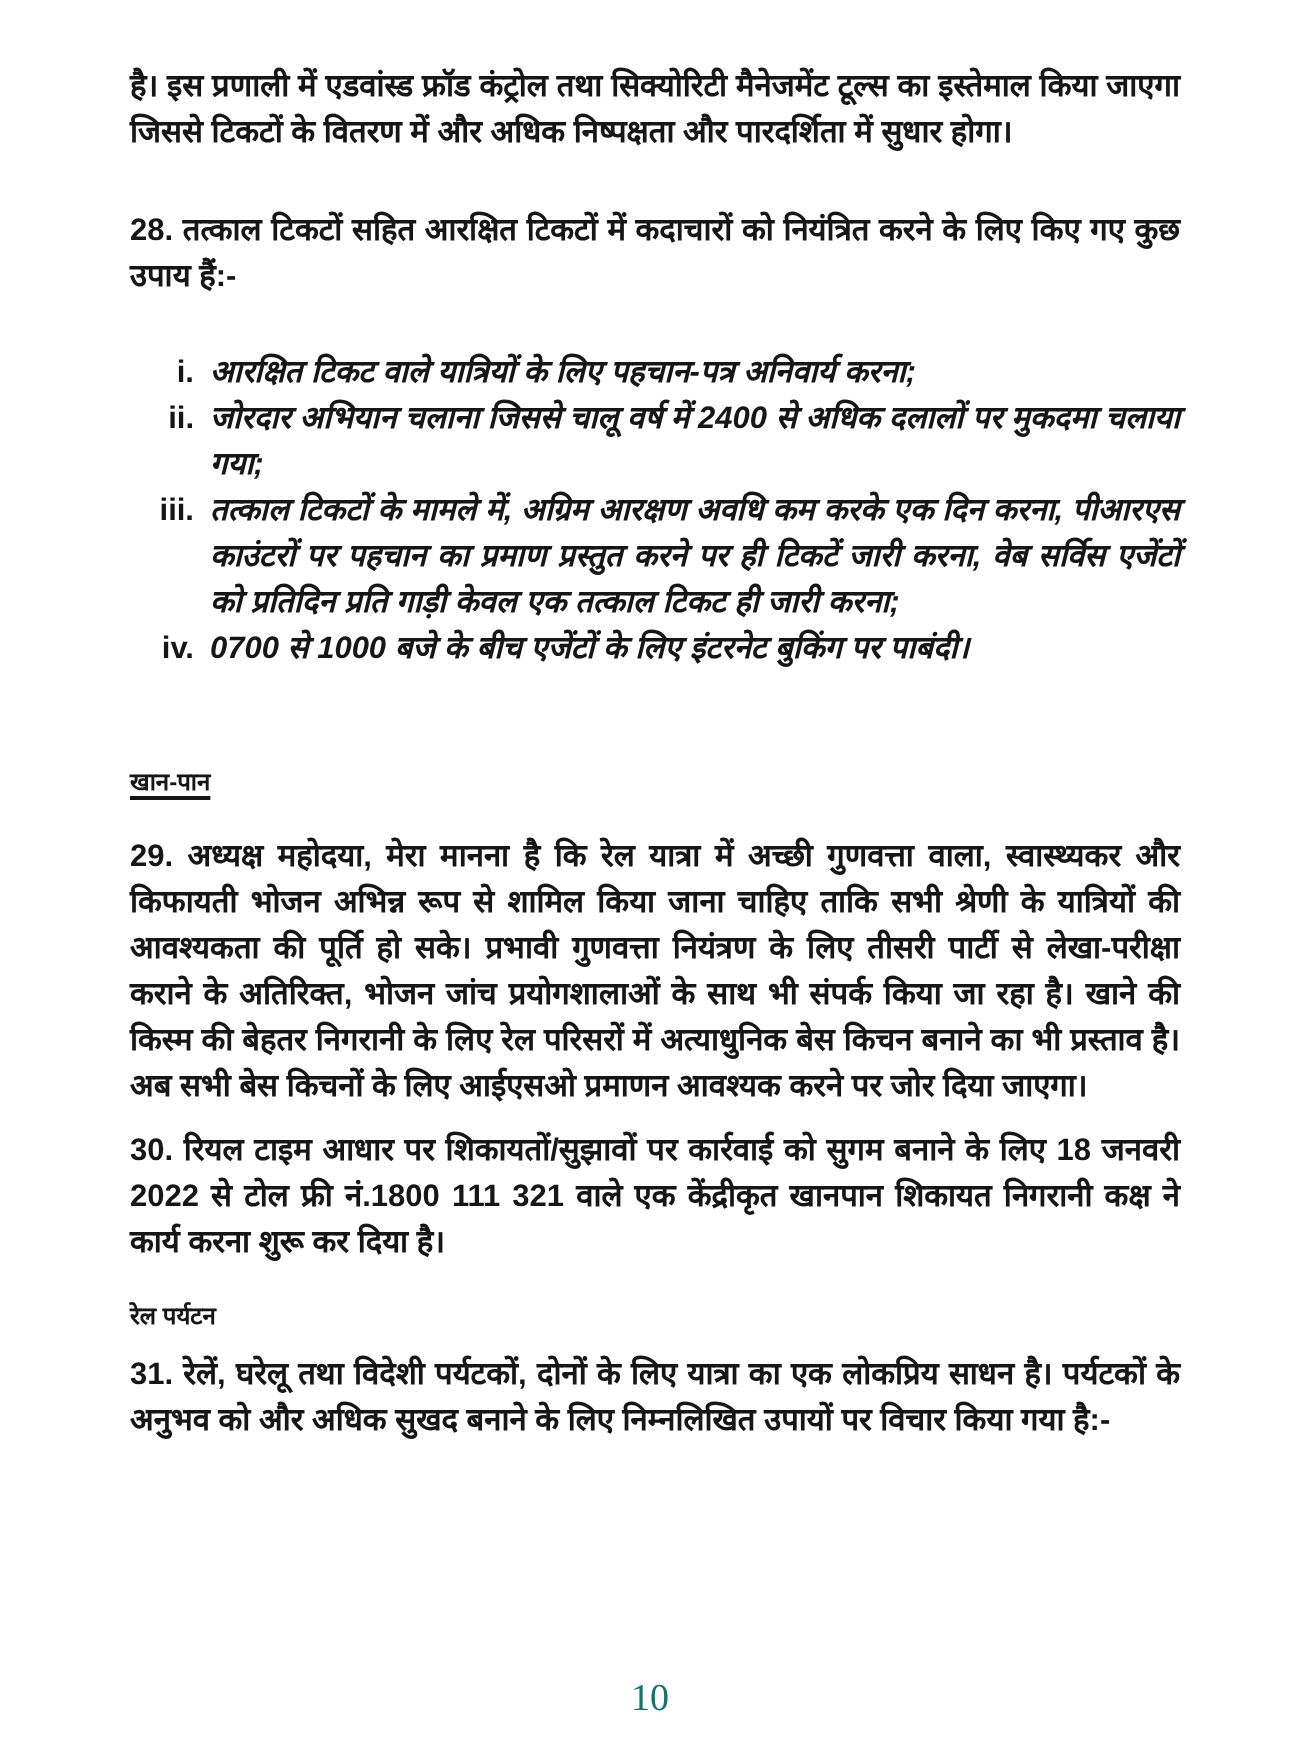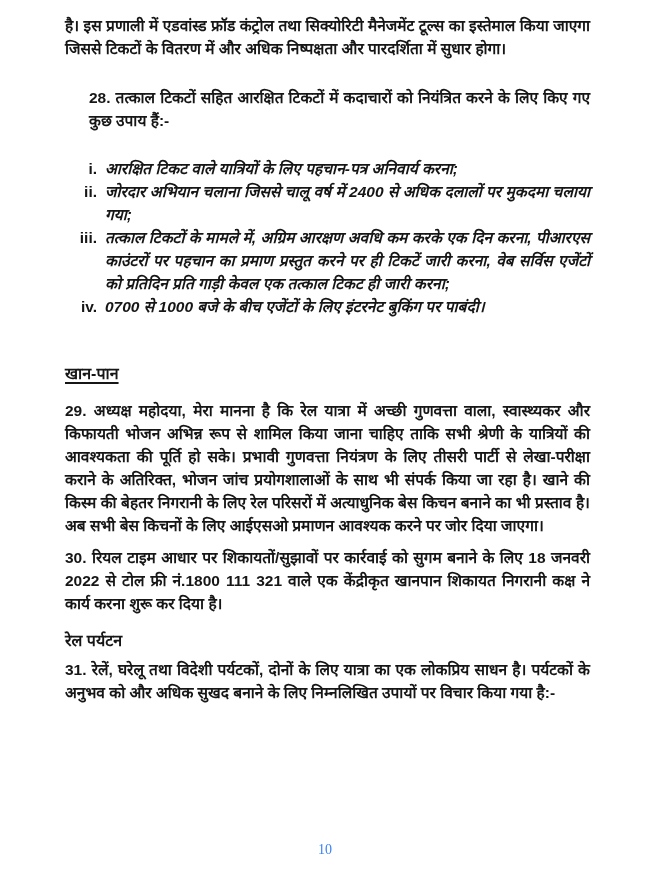--- a/index.html
+++ b/index.html
@@ -17,47 +17,47 @@
     font-weight: 600;
     font-size: 15.5px;
     line-height: 23px;
     overflow: hidden;
     box-sizing: border-box;
   }
   .content {
     position: absolute;
     left: 65px;
     right: 60px;
-    top: 14px;
+    top: 32px;
   }
   .para {
     margin: 0;
     text-align: justify;
   }
-  .para-28 { margin-top: 26px; margin-left: 24px; }
+  .para-28 { margin-top: 26px; }
   .measures-list { margin-top: 25px; }
   .list-item {
     display: flex;
     align-items: flex-start;
   }
   .list-marker {
     flex: 0 0 40px;
     text-align: right;
     padding-right: 8px;
     box-sizing: border-box;
     font-weight: 600;
   }
   .list-text {
     flex: 1 1 auto;
     text-align: justify;
     font-style: italic;
   }
   .section-heading {
     margin: 0;
-    font-size: 16px;
+    font-size: 12px;
     font-weight: 700;
     line-height: 23px;
   }
   .heading-catering {
     margin-top: 44px;
   }
   .heading-catering .heading-text {
     text-decoration: underline;
     text-decoration-thickness: 2px;
     text-underline-offset: 3px;
@@ -67,22 +67,22 @@
   .heading-tourism { margin-top: 14px; }
   .para-31 { margin-top: 6px; }
   .page-number {
     position: absolute;
     left: 0;
     right: 0;
     top: 838px;
     text-align: center;
     font-family: "Liberation Serif", "DejaVu Serif", serif;
     font-weight: 400;
-    font-size: 14px;
-    color: #3b82f6;
+    font-size: 19px;
+    color: #0f766e;
   }
 </style>
 </head>
 <body>
 
 <div class="page">
   <div class="content">
 
     <p class="para para-intro">है। इस  प्रणाली में एडवांस्ड फ्रॉड कंट्रोल तथा सिक्योरिटी मैनेजमेंट टूल्स का इस्तेमाल किया जाएगा जिससे टिकटों के वितरण में और अधिक निष्पक्षता और पारदर्शिता में सुधार होगा।</p>
 

